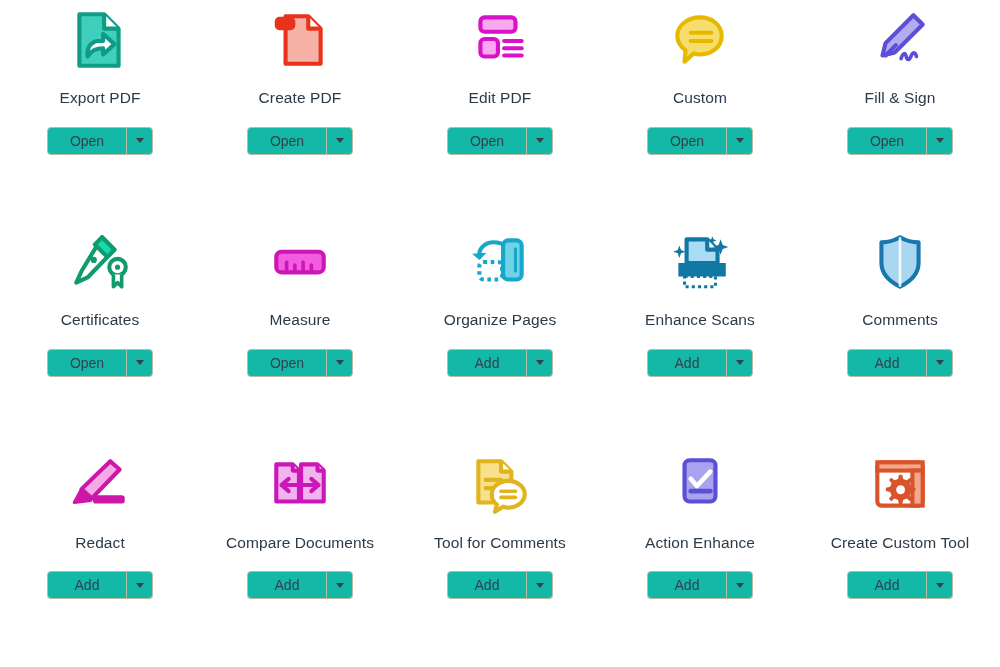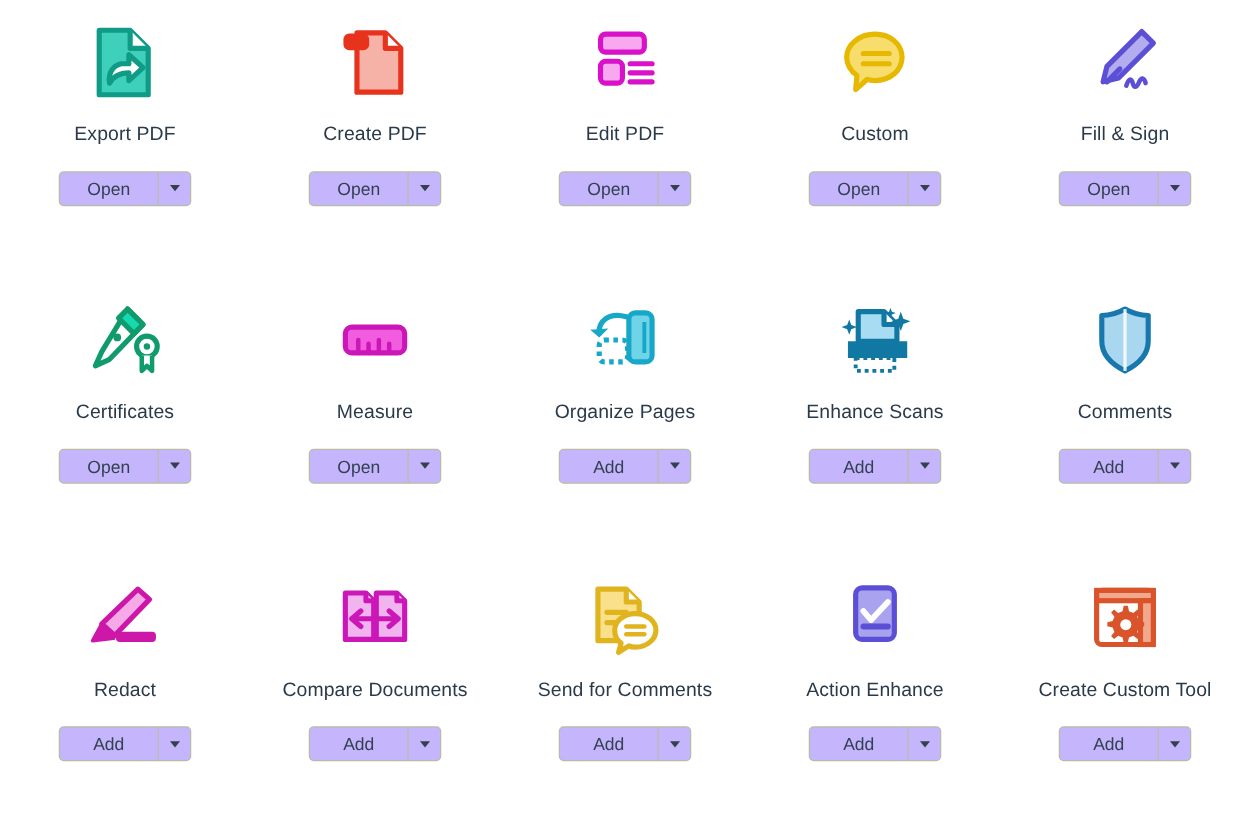--- a/index.html
+++ b/index.html
@@ -20,21 +20,21 @@
     grid-template-rows: repeat(3, 1fr);
     width: 1000px;
     height: 667px;
     box-sizing: border-box;
   }
   .tool-tile {
     display: flex;
     flex-direction: column;
     align-items: center;
     justify-content: flex-start;
-    padding-top: 14px;
+    padding-top: 4px;
     box-sizing: border-box;
   }
   .tool-icon {
     width: 72px;
     height: 72px;
     display: flex;
     align-items: center;
     justify-content: center;
   }
   .tool-icon svg {
@@ -50,21 +50,21 @@
     letter-spacing: 0.1px;
     white-space: nowrap;
     line-height: 1;
   }
   .split-button {
     margin-top: 21px;
     display: inline-flex;
     align-items: stretch;
     border: 1px solid #b9bca4;
     border-radius: 4px;
-    background: #c4b5fd;
+    background: #14b8a6;
     height: 26px;
     box-shadow: 0 0 0 0 rgba(0,0,0,0);
   }
   .split-button .sb-main {
     display: flex;
     align-items: center;
     justify-content: center;
     min-width: 58px;
     padding: 0 10px;
     font-size: 14px;
@@ -316,21 +316,21 @@
       <svg viewBox="0 0 64 64">
         <path d="M11 9 h22 l10 10 v30 h-32 z" fill="#f9e08a" stroke="#e0b41e" stroke-width="4" stroke-linejoin="round"></path>
         <path d="M33 9 v10 h10" fill="#ffffff" stroke="#e0b41e" stroke-width="4" stroke-linejoin="round"></path>
         <line x1="18" y1="27" x2="33" y2="27" stroke="#e0b41e" stroke-width="4" stroke-linecap="round"></line>
         <line x1="18" y1="35" x2="28" y2="35" stroke="#e0b41e" stroke-width="4" stroke-linecap="round"></line>
         <path d="M40 28 c9 0 16 6 16 13 c0 7 -7 13 -16 13 c-2 0 -3 0 -5 -1 l-8 5 l2 -7 c-3 -2 -5 -6 -5 -10 c0 -7 7 -13 16 -13 z" fill="#ffffff" stroke="#e0b41e" stroke-width="4" stroke-linejoin="round"></path>
         <line x1="33" y1="38" x2="47" y2="38" stroke="#e0b41e" stroke-width="3.5" stroke-linecap="round"></line>
         <line x1="33" y1="44" x2="47" y2="44" stroke="#e0b41e" stroke-width="3.5" stroke-linecap="round"></line>
       </svg>
     </div>
-    <div class="tool-label">Send for Comments</div>
+    <div class="tool-label">Tool for Comments</div>
     <div class="split-button">
       <div class="sb-main">Add</div>
       <div class="sb-arrow">
         <span class="caret"></span>
       </div>
     </div>
   </div>
 
   <div class="tool-tile">
     <div class="tool-icon">

